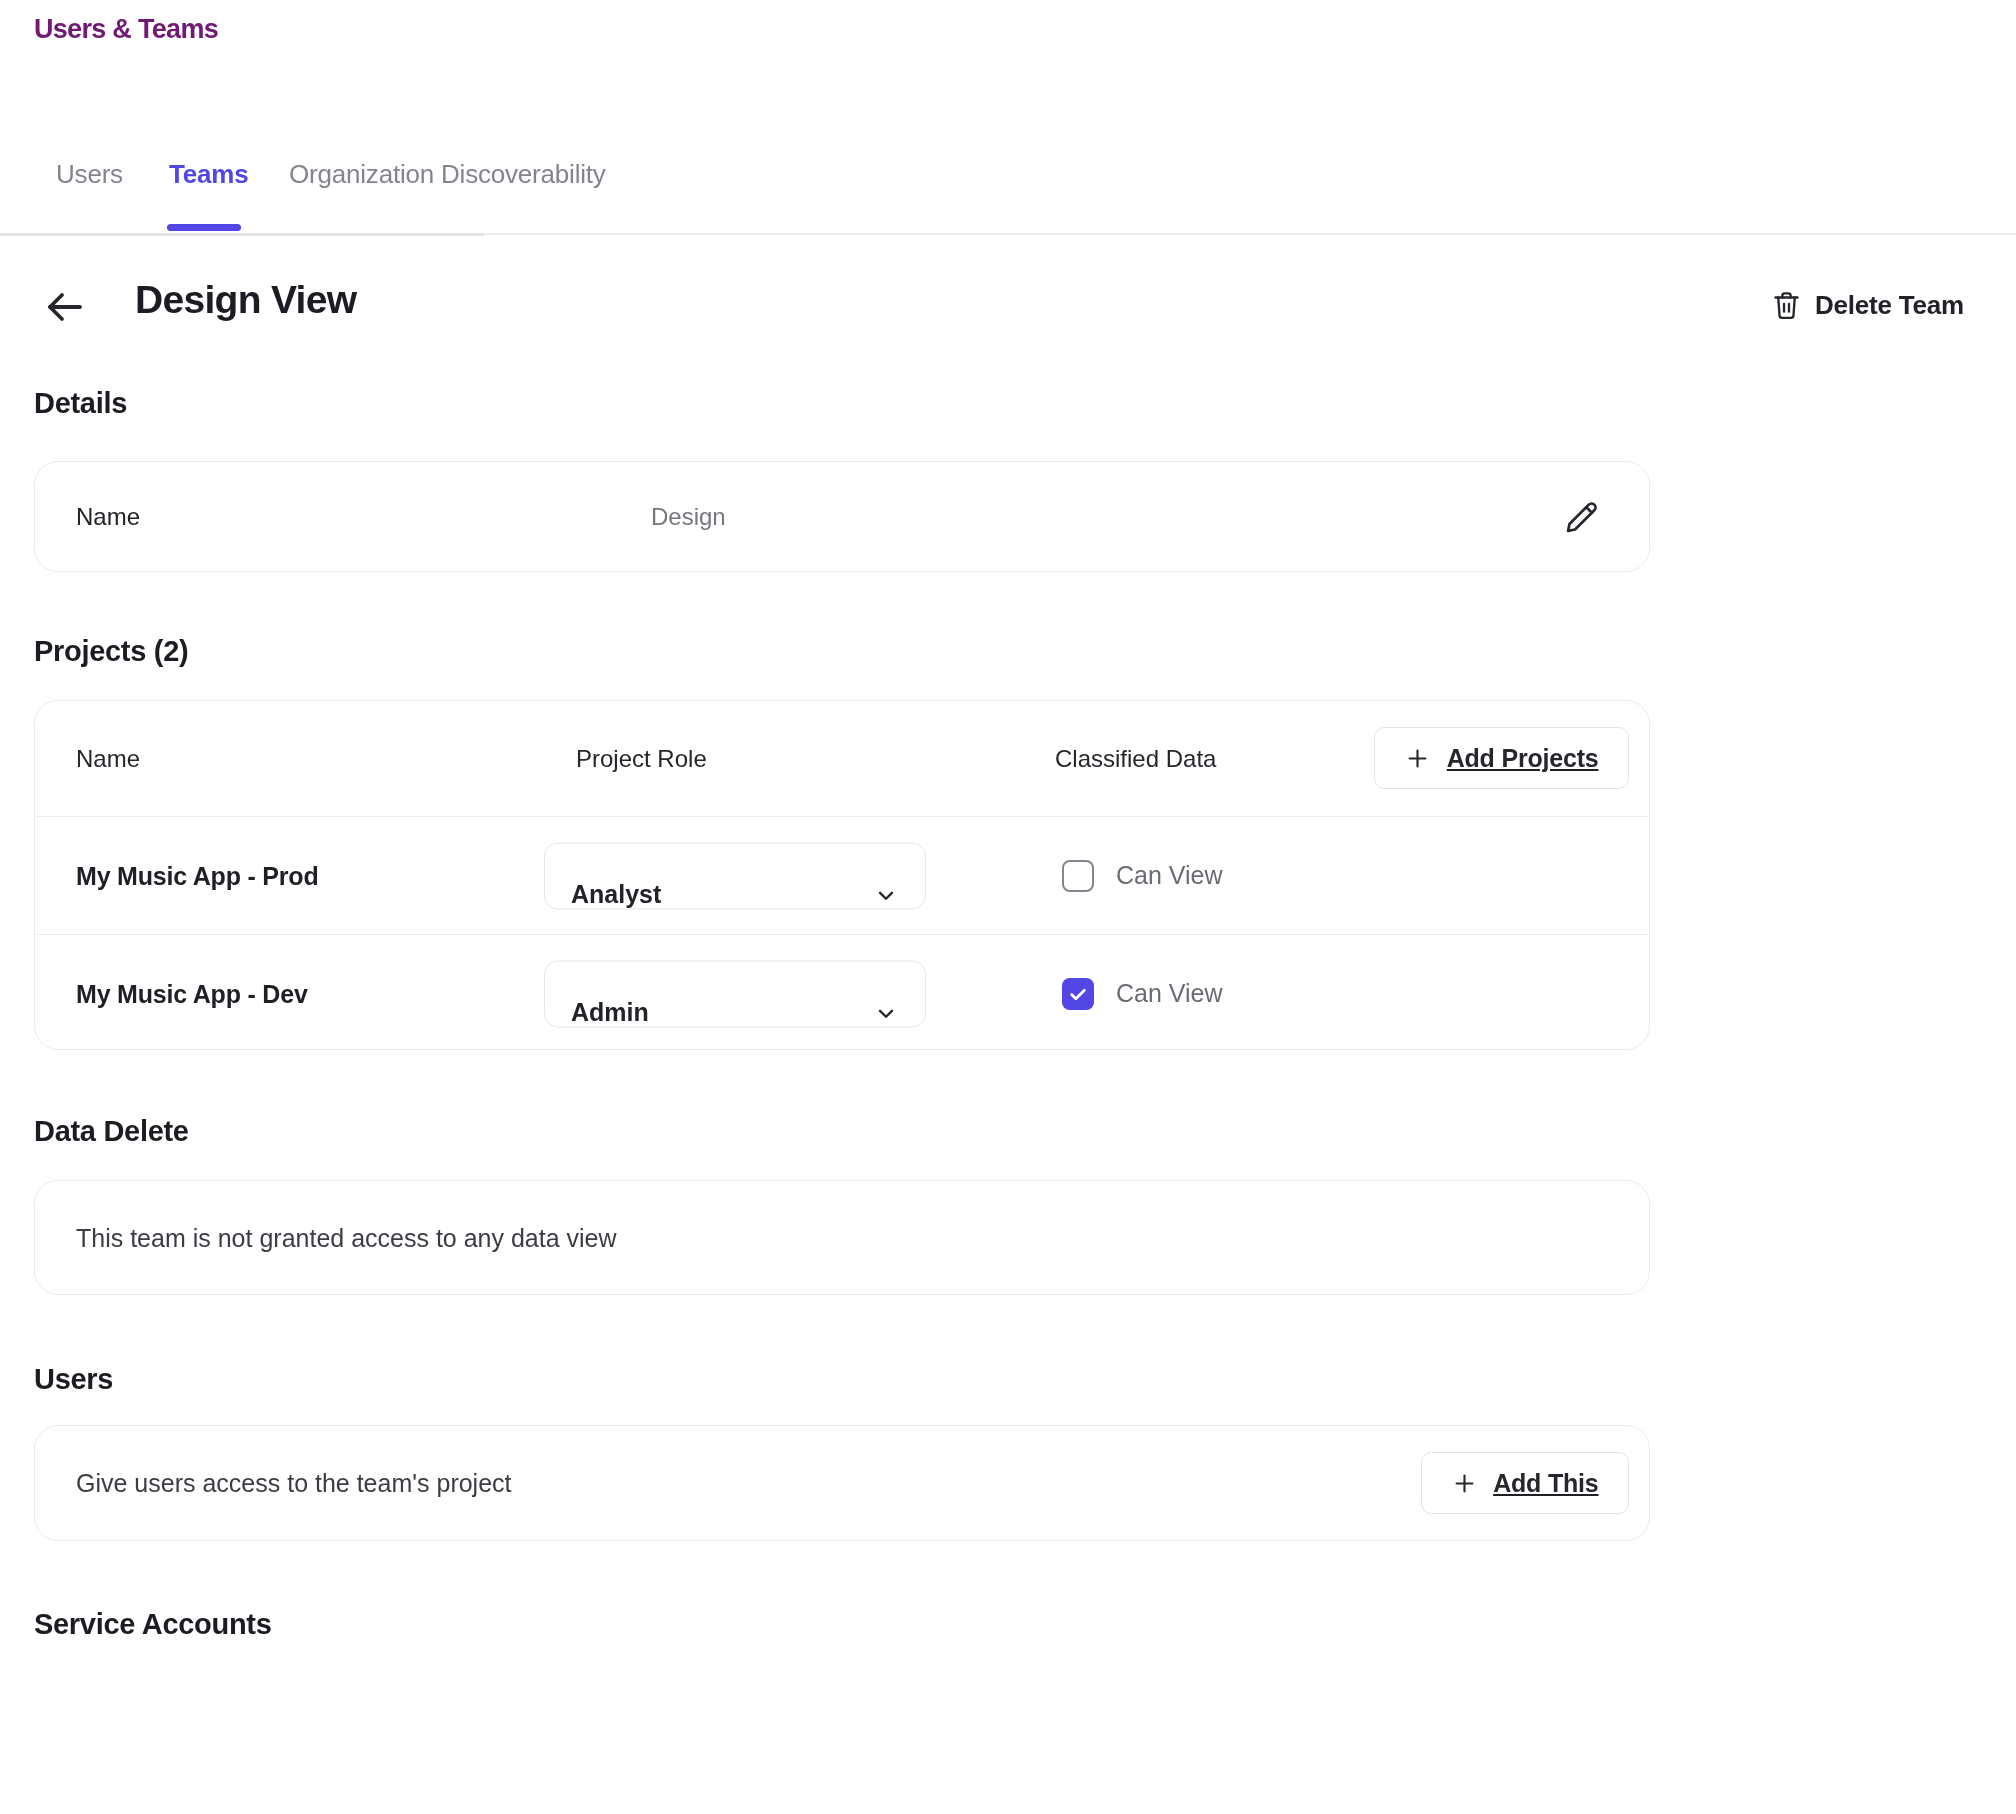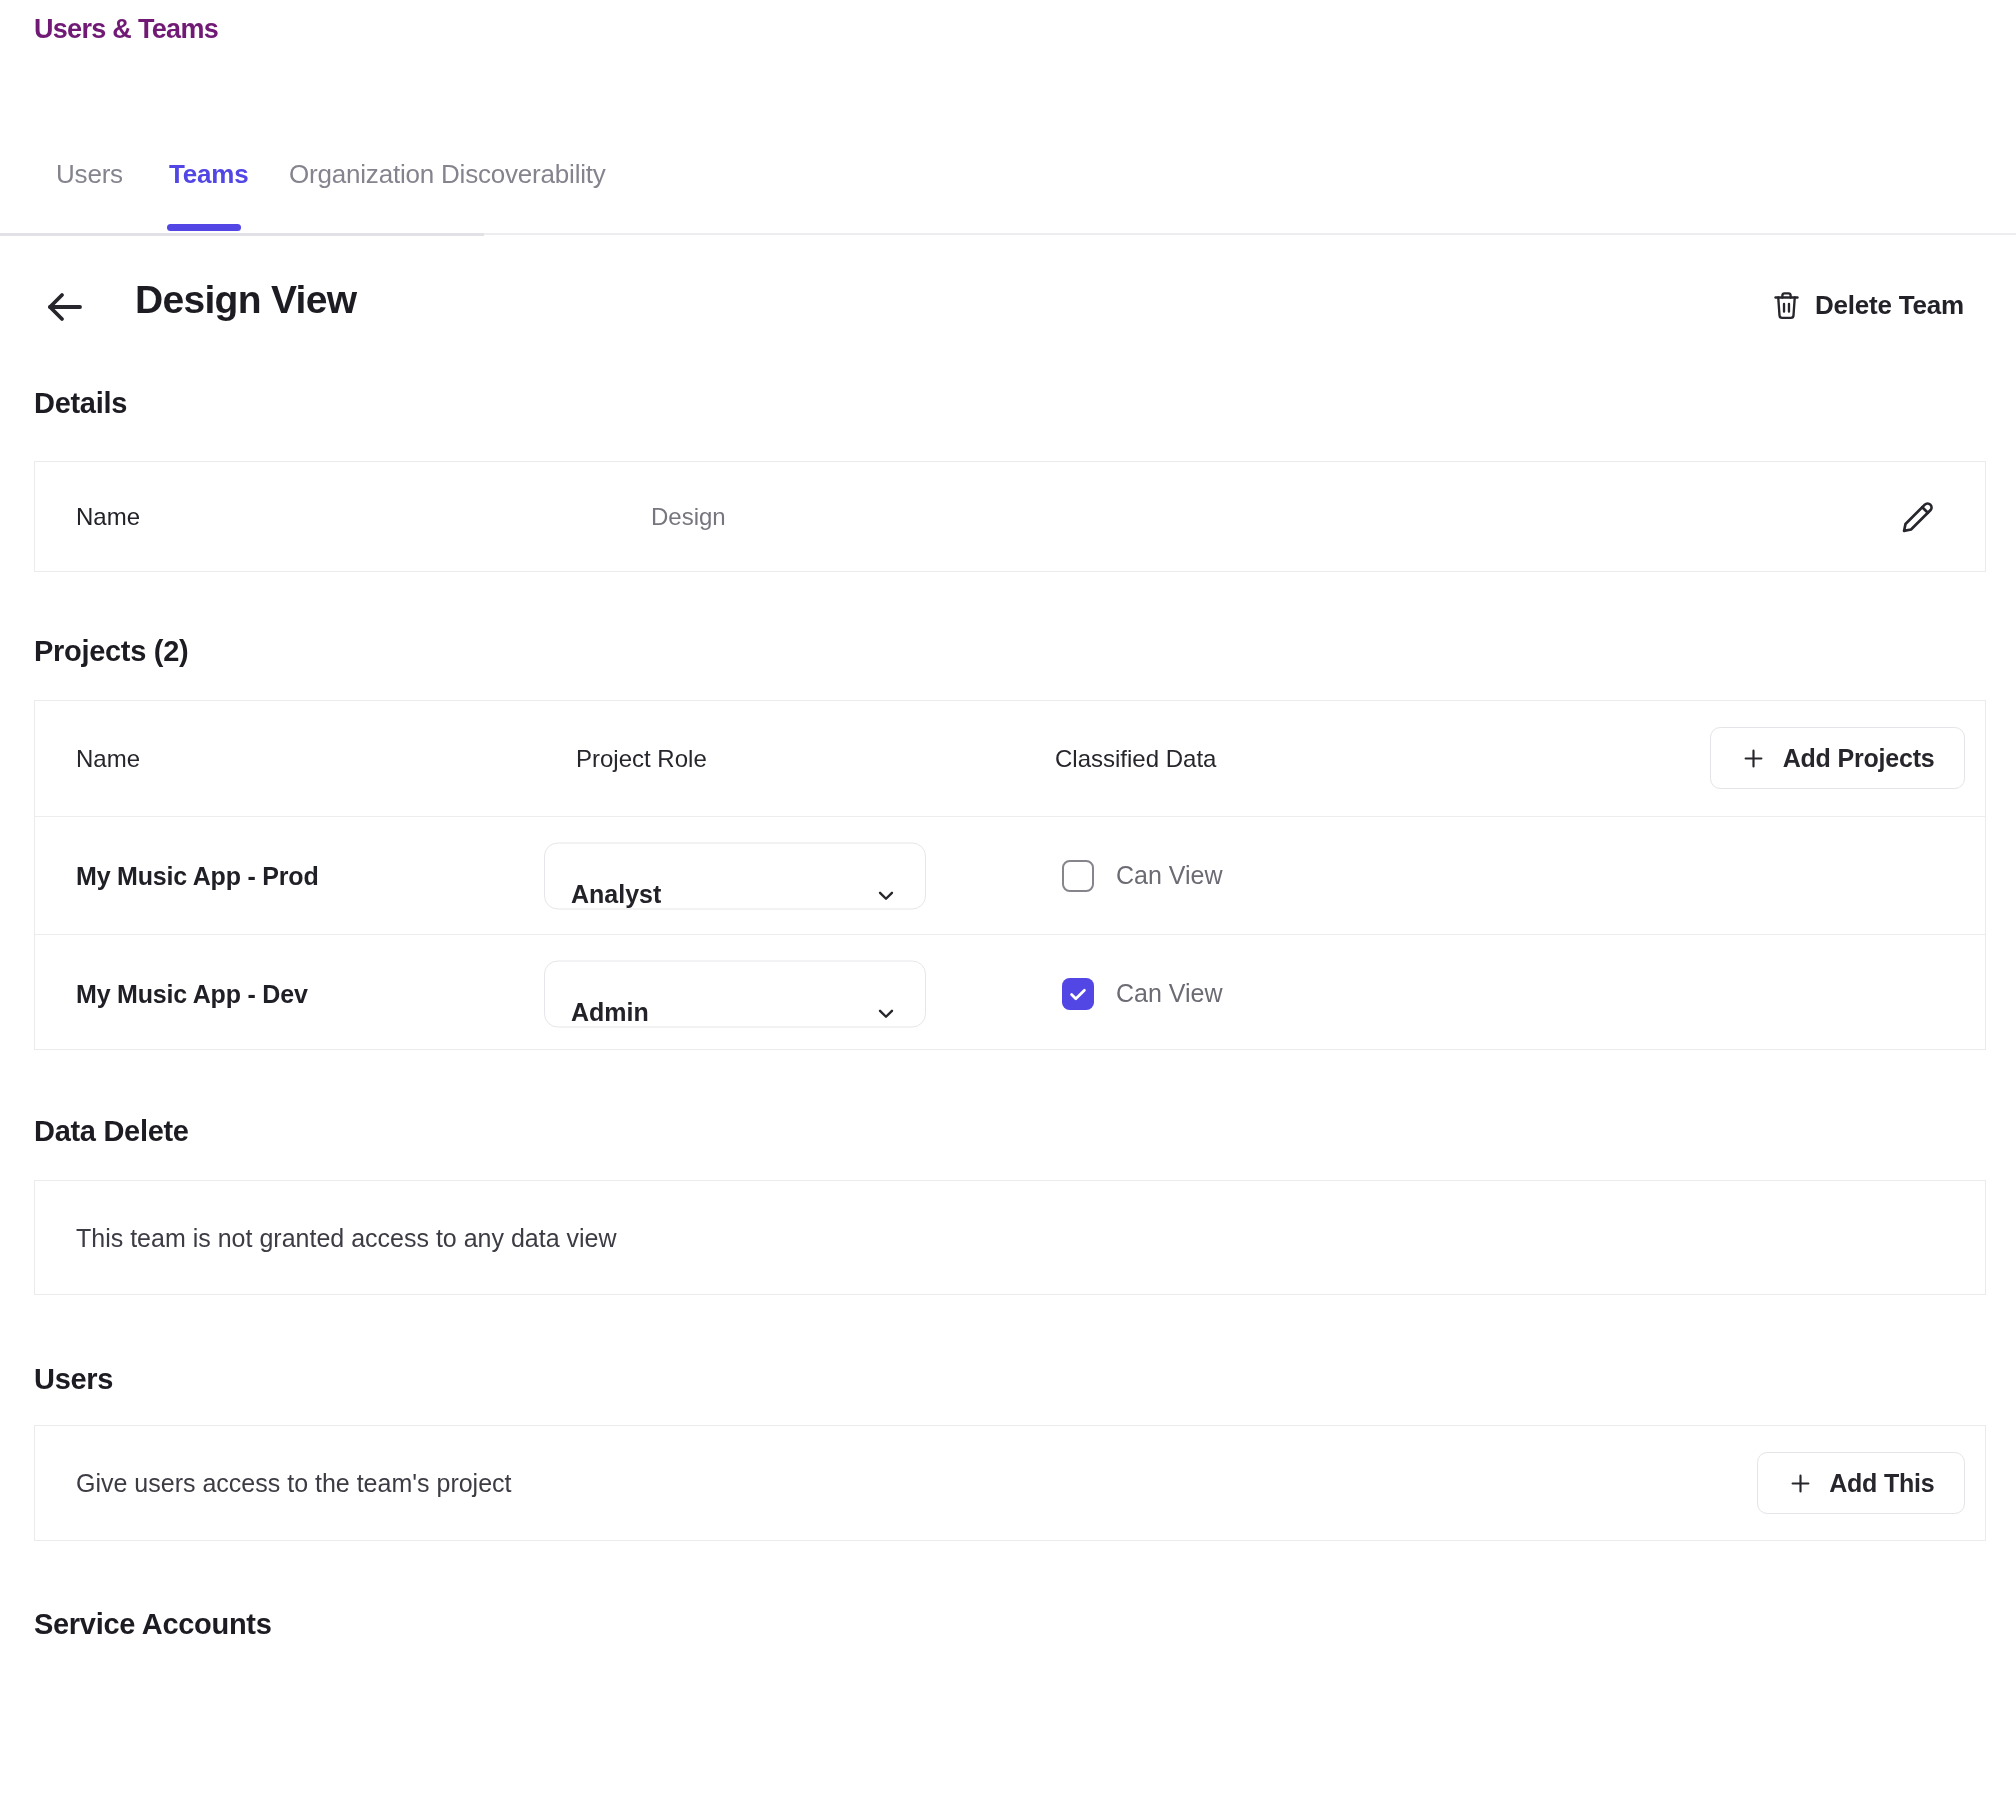--- a/index.html
+++ b/index.html
@@ -46,22 +46,22 @@
   
   .section-heading { position:absolute; left:34px; font-size:29px; font-weight:700; color:#1c1c22; letter-spacing:-0.3px; }
   .h-details  { top:387px; }
   .h-projects { top:635px; }
   .h-dataviews{ top:1115px; }
   .h-users    { top:1363px; }
   .h-service  { top:1608px; }
 
   
   .card {
-    position:absolute; left:34px; width:1952px;
-    background:#fff; border:1.7px solid #ebebee; border-radius:0;
+    position:absolute; left:34px; width:1616px;
+    background:#fff; border:1.7px solid #ebebee; border-radius:24px;
   }
   .card-details { top:461px; height:111px; }
   .card-projects{ top:700px; height:350px; }
   .card-dv      { top:1180px; height:115px; }
   .card-users   { top:1425px; height:116px; }
   .card-sa      { top:1672px; height:117px; }
 
   
   .details-label { position:absolute; left:41px; top:50%; transform:translateY(-50%); font-size:24px; font-weight:500; color:#222228; }
   .details-value { position:absolute; left:616px; top:50%; transform:translateY(-50%); font-size:24px; color:#76767e; }
@@ -98,21 +98,21 @@
   .checkbox.checked { border:none; background:#5246e5; }
   .checkbox svg { width:22px; height:22px; display:none; }
   .checkbox.checked svg { display:block; }
   .cb-label { font-size:25px; color:#6b6b74; }
 
   
   .btn {
     position:absolute; right:20.5px; top:50%; transform:translateY(-50%);
     height:62px; padding:0 29px;
     background:#fff; border:1.7px solid #e4e4e8; border-radius:10.3px;
-    display:flex; align-items:center; gap:15.4px; cursor:pointer;
+    display:flex; align-items:center; gap:15.4px; cursor:pointer;text-decoration:underline;
   }
   .btn svg { width:27px; height:27px; }
   .btn span { font-size:25px; font-weight:600; color:#26262c; letter-spacing:-0.2px; }
   .btn-add-projects { top:57px; } 
 
   .empty-text { position:absolute; left:41px; top:50%; transform:translateY(-50%); font-size:25px; color:#3c3c44; }
 </style>
 </head>
 <body>
 

